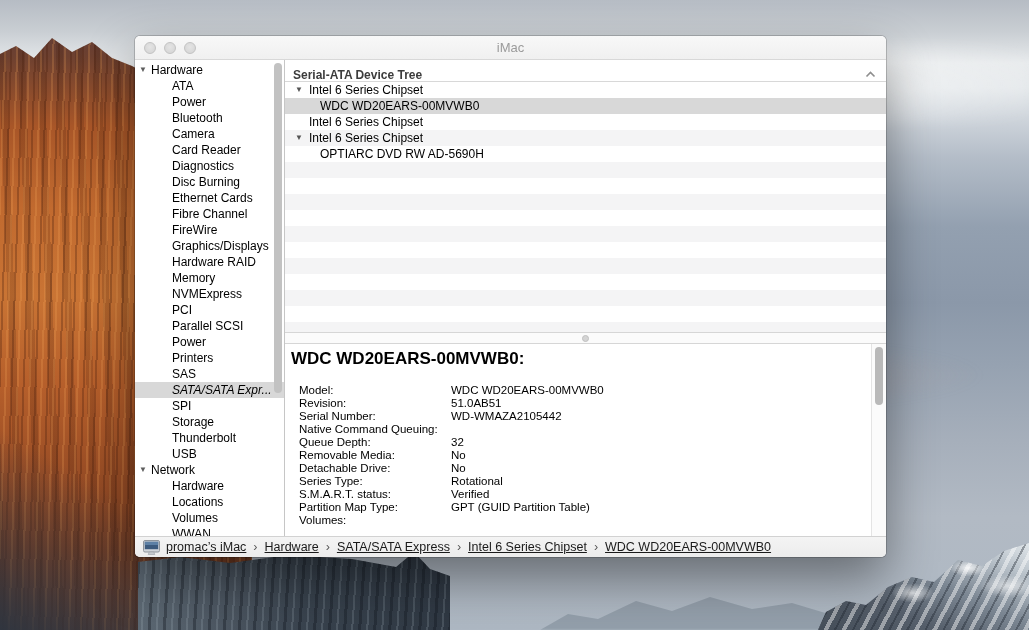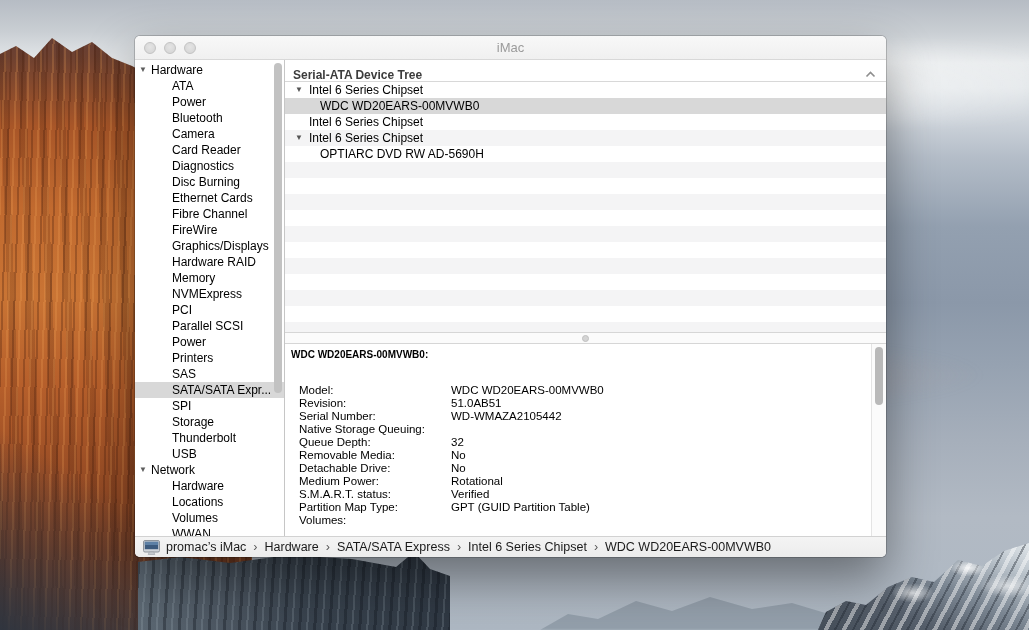--- a/index.html
+++ b/index.html
@@ -63,21 +63,21 @@
   .win-title { font-size:13px; color:#9b9b9b; }
 
   .content { flex:1 1 auto; display:flex; min-height:0; }
 
   
   .sidebar { width:150px; flex:0 0 150px; background:#fff; border-right:1px solid #c6c6c6;
     padding-top:2px; position:relative; overflow:hidden; font-size:12px; color:#000; }
   .sb-row { height:16px; line-height:16px; white-space:nowrap; padding-left:37px; position:relative; }
   .sb-row.group { padding-left:16px; }
   .sb-row .tri { position:absolute; left:4px; top:0; font-size:8px; color:#5e5e5e; line-height:16px; }
-  .sb-row.selected { background:#d8d8d8; }
+  .sb-row.selected { background:#d8d8d8;font-style:italic; }
   .sb-scrollbar { position:absolute; right:2px; top:3px; width:8px; height:330px;
     border-radius:4px; background:#c2c2c2; }
 
   
   .main { flex:1 1 auto; display:flex; flex-direction:column; min-width:0; background:#fff; }
   .tree-header { height:22px; flex:0 0 22px; border-bottom:1px solid #d8d8d8; background:#fff;
     display:flex; align-items:center; padding:8px 10px 0 8px; }
   .tree-header .hdr-label { font-size:12px; font-weight:bold; color:#3c3c3c; flex:1; }
   .tree-rows { height:250px; flex:0 0 250px; overflow:hidden; }
   .tree-row { height:16px; line-height:16px; font-size:12px; color:#000; position:relative; white-space:nowrap; }
@@ -88,33 +88,33 @@
   .tree-row .lbl.ind1 { padding-left:35px; display:inline-block; }
 
   .splitter { height:12px; flex:0 0 12px; background:#fbfbfb; border-top:1px solid #d6d6d6;
     border-bottom:1px solid #d6d6d6; position:relative; }
   .splitter .dot { position:absolute; left:50%; top:2px; width:7px; height:7px; margin-left:-4px;
     border-radius:50%; background:#d4d4d4; border:1px solid #c0c0c0; }
 
   
   .detail { flex:1 1 auto; position:relative; background:#fff; overflow:hidden;
     padding:5px 20px 0 6px; }
-  .detail-title { font-size:10px; font-weight:bold; color:#000; margin-bottom:24px; }
+  .detail-title { font-size:17px; font-weight:bold; color:#000; margin-bottom:15px; }
   .detail-rows { padding-left:8px; }
   .d-row { display:grid; grid-template-columns:152px 1fr; line-height:13px; font-size:11.5px; color:#000; }
   .detail-scrollbar { position:absolute; right:0; top:0; bottom:0; width:15px;
     background:#fbfbfb; border-left:1px solid #e4e4e4; }
   .detail-thumb { position:absolute; right:3px; top:3px; width:8px; height:58px;
     border-radius:4px; background:#b9b9b9; }
 
   
   .statusbar { height:21px; flex:0 0 21px; background:linear-gradient(#f4f4f4,#ececec);
     border-top:1px solid #d2d2d2; display:flex; align-items:center; padding:0 8px; font-size:12.5px; color:#1a1a1a; }
   .crumb-icon { margin-right:6px; display:flex; align-items:center; }
-  .crumb { white-space:nowrap; }
+  .crumb { white-space:nowrap;text-decoration:underline; }
   .crumb-sep { color:#555; margin:0 7px; }
 </style>
 </head>
 <body>
 
 <div class="desktop">
   <div class="cloud-band"></div>
   <div class="warm-haze"></div>
   <div class="cliff"></div>
   <div class="rock-dark"></div>
@@ -212,36 +212,36 @@
             </div>
             <div class="d-row">
               <span>Revision:</span>
               <span>51.0AB51</span>
             </div>
             <div class="d-row">
               <span>Serial Number:</span>
               <span>WD-WMAZA2105442</span>
             </div>
             <div class="d-row">
-              <span>Native Storage Queuing:</span>
+              <span>Native Command Queuing:</span>
             </div>
             <div class="d-row">
               <span>Queue Depth:</span>
               <span>32</span>
             </div>
             <div class="d-row">
               <span>Removable Media:</span>
               <span>No</span>
             </div>
             <div class="d-row">
               <span>Detachable Drive:</span>
               <span>No</span>
             </div>
             <div class="d-row">
-              <span>Medium Power:</span>
+              <span>Series Type:</span>
               <span>Rotational</span>
             </div>
             <div class="d-row">
               <span>S.M.A.R.T. status:</span>
               <span>Verified</span>
             </div>
             <div class="d-row">
               <span>Partition Map Type:</span>
               <span>GPT (GUID Partition Table)</span>
             </div>

